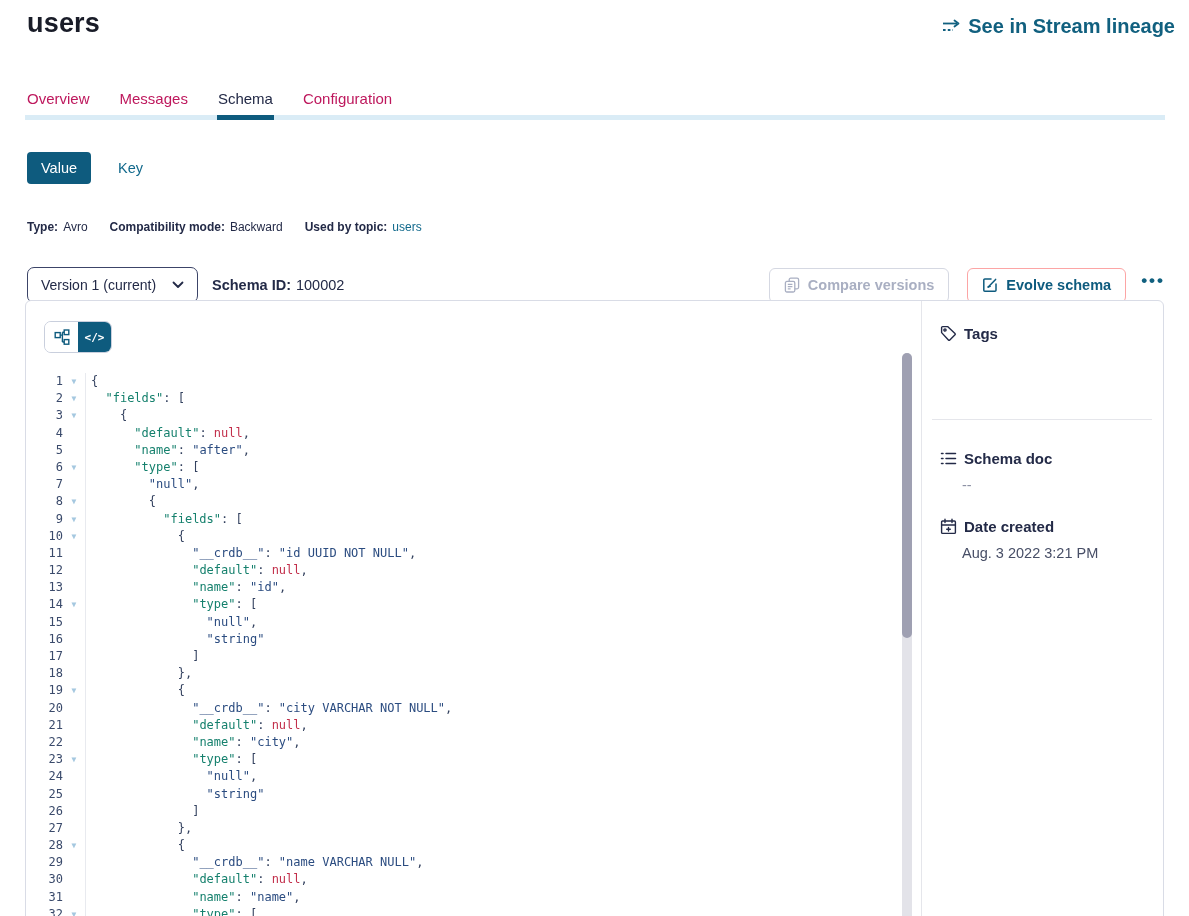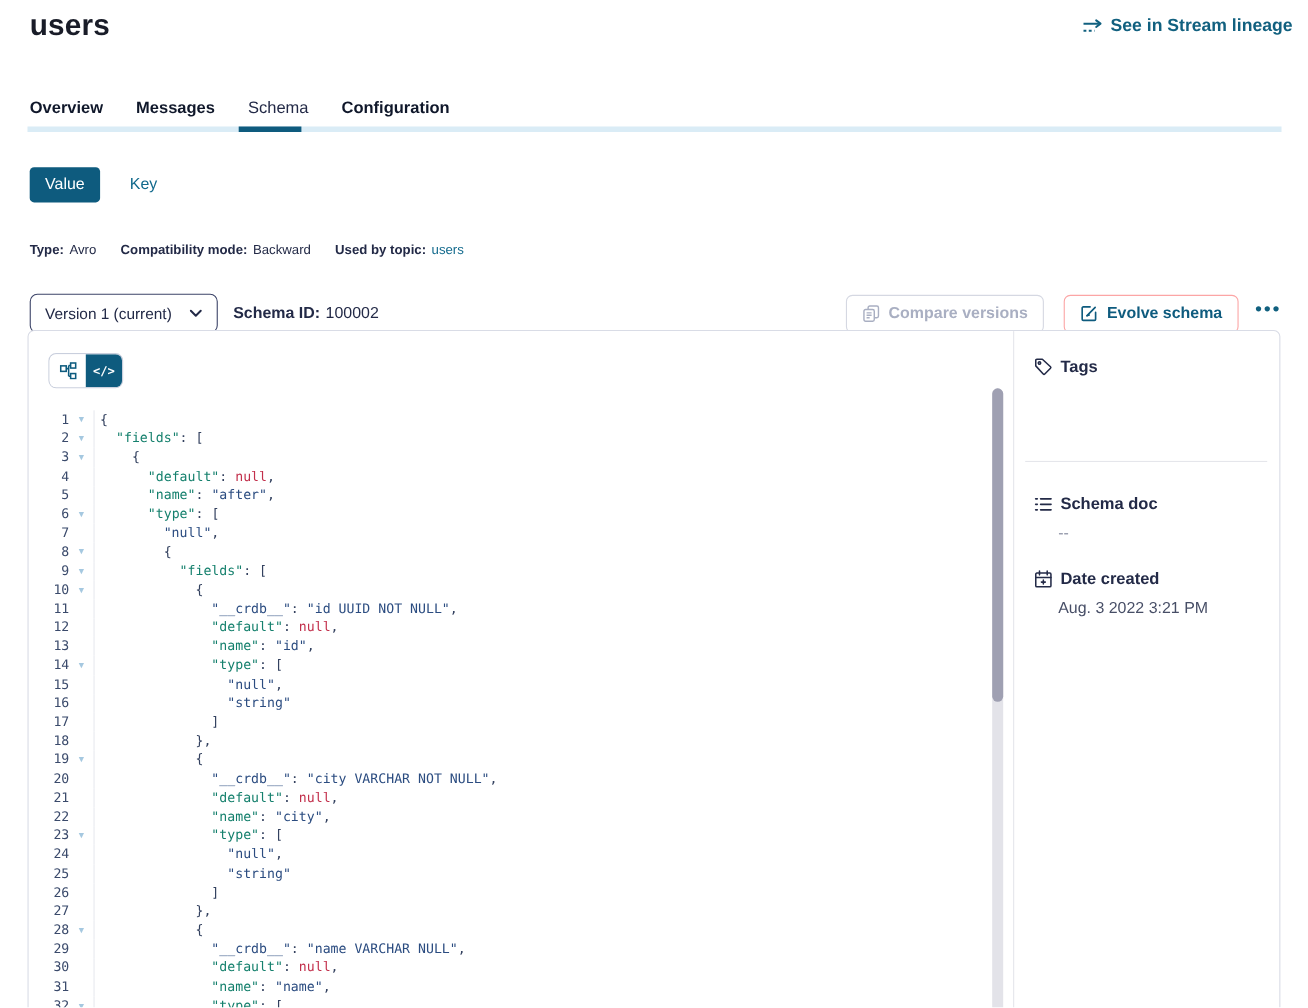--- a/index.html
+++ b/index.html
@@ -4,24 +4,24 @@
 <style>
   * { margin:0; padding:0; box-sizing:border-box; }
   html,body { background:#fff; }
   .page {
     position:relative; width:1189px; height:916px; overflow:hidden;
     font-family:"Liberation Sans", sans-serif; color:#232a47; background:#fff;
   }
   
   .title { position:absolute; left:27px; top:8px; font-size:27px; font-weight:700; color:#191c28; letter-spacing:.2px; }
   .lineage { position:absolute; right:14px; top:15px; display:flex; align-items:center; gap:7px;
-    color:#11607f; font-size:16px; font-weight:600; cursor:pointer; }
+    color:#11607f; font-size:20px; font-weight:600; cursor:pointer; }
   
   .tabs { position:absolute; left:27px; top:90px; display:flex; gap:30px; font-size:15px; }
-  .tab { color:#0f172a; cursor:pointer; text-decoration:none;font-weight:bold; }
+  .tab { color:#be185d; cursor:pointer; text-decoration:none; }
   .tab.active { color:#232a47; font-weight:500; }
   .tabbar { position:absolute; left:25px; right:24px; top:115px; height:5px; background:#daecf6; }
   .tabbar-active { position:absolute; left:192px; top:0; width:57px; height:5px; background:#0e5b7e; }
   
   .vk-row { position:absolute; left:27px; top:152px; display:flex; align-items:center; }
   .vk-value { background:#0e5b7e; color:#fff; border:none; border-radius:4px; padding:8px 14px;
     font-size:14.5px; font-family:inherit; cursor:pointer; }
   .vk-key { margin-left:27px; color:#11698c; font-size:14.5px; cursor:pointer; }
   
   .meta { position:absolute; left:27px; top:220px; display:flex; gap:22px; font-size:12px; color:#232a47; }

